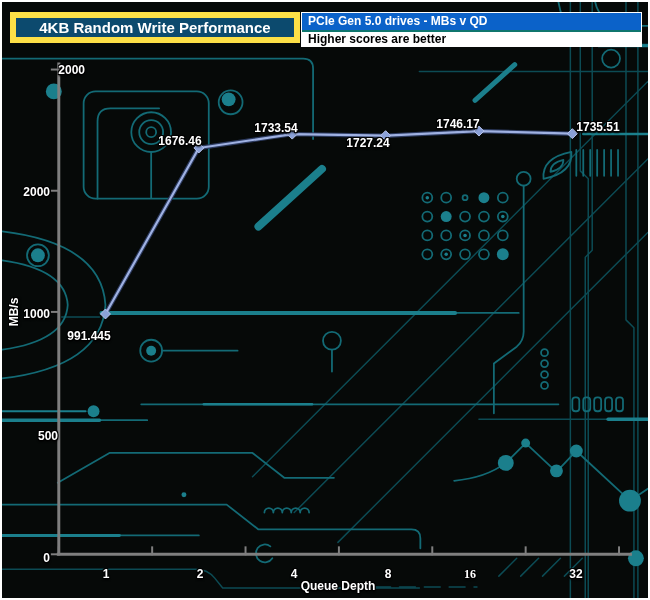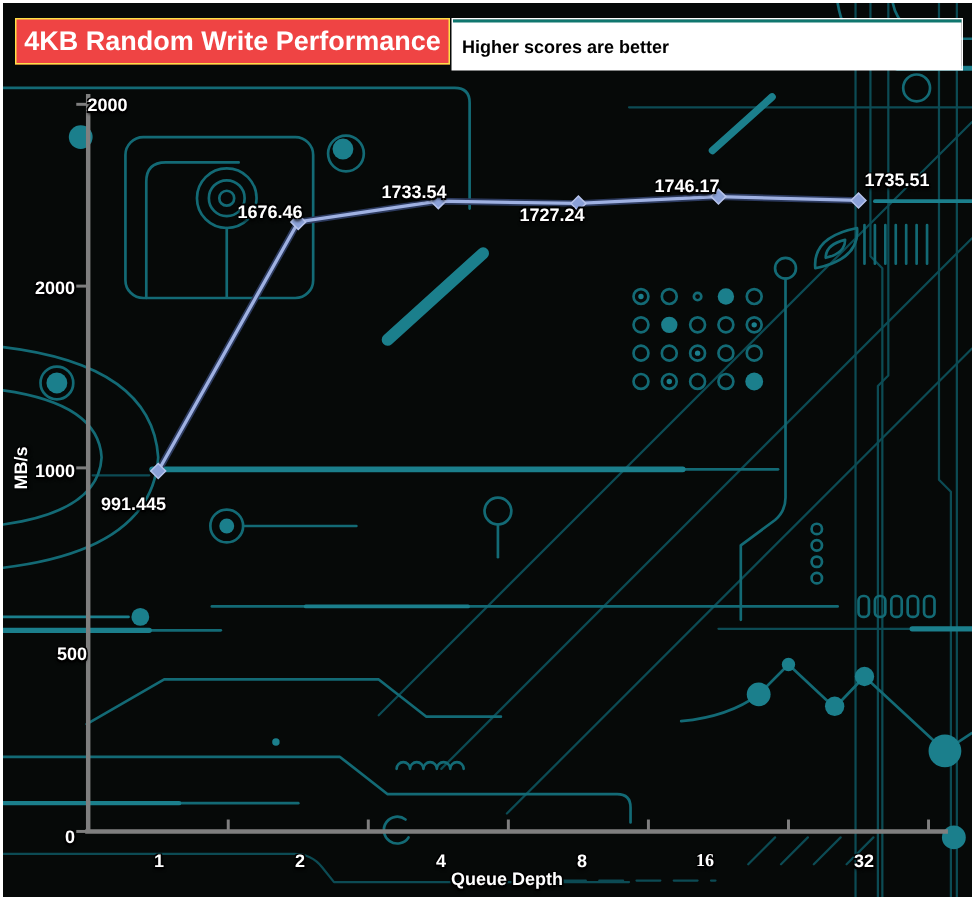--- a/index.html
+++ b/index.html
@@ -1,22 +1,22 @@
 <!DOCTYPE html>
 <html><head>
 <meta charset="utf-8">
 <style>
   *{margin:0;padding:0;box-sizing:border-box}
   html,body{background:#1a1a1a}
   .frame{position:relative;width:650px;height:600px;background:#060908;border:2px solid #ffffff;
          overflow:hidden;font-family:"Liberation Sans",sans-serif}
   svg.layer{position:absolute;left:0;top:0;width:646px;height:596px;display:block}
-  .hdr-title{position:absolute;left:8px;top:10px;width:290px;height:31px;background:#ef4444;
-             color:#fff;font-size:18px;font-weight:bold;display:flex;align-items:center;
-             justify-content:center;border:1px solid #fde047;white-space:nowrap}
+  .hdr-title{position:absolute;left:8px;top:10px;width:290px;height:31px;background:#0c4a6e;
+             color:#fff;font-size:15px;font-weight:bold;display:flex;align-items:center;
+             justify-content:center;border:6px solid #fde047;white-space:nowrap}
   .legend{position:absolute;left:299px;top:10px;width:341px;height:35px;border:1px solid #fff;
           display:flex;flex-direction:column}
   .legend-row1{flex:1.15;background:#0b62c9;color:#fff;font-size:12px;font-weight:bold;
                display:flex;align-items:center;padding-left:6px;white-space:nowrap}
   .legend-row2{flex:1;background:#ffffff;color:#000;font-size:12px;font-weight:bold;
                display:flex;align-items:center;padding-left:6px;border-top:2px solid #0f766e;white-space:nowrap}
   .lbl{position:absolute;color:#fff;font-weight:bold;font-size:12px;white-space:nowrap;
        transform:translate(-50%,-50%);
        text-shadow:1px 1px 0 #000,-1px 1px 0 #000,1px -1px 0 #000,-1px -1px 0 #000,0 2px 2px #000}
   .axis-title-y{left:12px;top:310px;transform:translate(-50%,-50%) rotate(-90deg)}
@@ -164,20 +164,21 @@
       <path d="M104,309.08742 L109,314.08742 L104,319.08742 L99,314.08742 Z" fill="#8ba1d8" stroke="#b7c4ec" stroke-width="1"></path>
       <path d="M198,141.94376 L203,146.94376 L198,151.94376 L193,146.94376 Z" fill="#8ba1d8" stroke="#b7c4ec" stroke-width="1"></path>
       <path d="M292,128.01624000000004 L297,133.01624000000004 L292,138.01624000000004 L287,133.01624000000004 Z" fill="#8ba1d8" stroke="#b7c4ec" stroke-width="1"></path>
       <path d="M386,129.55343999999997 L391,134.55343999999997 L386,139.55343999999997 L381,134.55343999999997 Z" fill="#8ba1d8" stroke="#b7c4ec" stroke-width="1"></path>
       <path d="M480,124.93452000000002 L485,129.93452000000002 L480,134.93452000000002 L475,129.93452000000002 Z" fill="#8ba1d8" stroke="#b7c4ec" stroke-width="1"></path>
       <path d="M574,127.53556000000003 L579,132.53556000000003 L574,137.53556000000003 L569,132.53556000000003 Z" fill="#8ba1d8" stroke="#b7c4ec" stroke-width="1"></path>
     </svg>
 
   <div class="hdr-title">4KB Random Write Performance</div>
   <div class="legend">
+    <div class="legend-row1">PCIe Gen 5.0 drives - MBs v QD</div>
     <div class="legend-row2">Higher scores are better</div>
   </div>
 
   <div class="lbl axis-title-y">MB/s</div>
   <div class="lbl axis-title-x">Queue Depth</div>
 <div class="lbl" style="left: 48px; top: 556px; transform: translate(-100%, -50%);">0</div>
     <div class="lbl" style="left: 56px; top: 434px; transform: translate(-100%, -50%); text-align: center;">500</div>
     <div class="lbl" style="left: 48px; top: 312px; transform: translate(-100%, -50%);">1000</div>
     <div class="lbl" style="left: 48px; top: 190px; transform: translate(-100%, -50%);">2000</div>
     <div class="lbl" style="left: 48px; top: 68px; transform: translate(-100%, -50%); margin-left: 35px;">2000</div>
@@ -185,14 +186,14 @@
     <div class="lbl" style="left: 198px; top: 572px;">2</div>
     <div class="lbl" style="left: 292px; top: 572px;">4</div>
     <div class="lbl" style="left: 386px; top: 572px;">8</div>
     <div class="lbl" style="left: 468px; top: 572px; font-family: Liberation Serif, serif;">16</div>
     <div class="lbl" style="left: 574px; top: 572px;">32</div>
     <div class="lbl" style="left: 87px; top: 334px; text-align: center;">991.445</div>
     <div class="lbl" style="left: 178px; top: 138.944px;">1676.46</div>
     <div class="lbl" style="left: 274px; top: 126.016px;">1733.54</div>
     <div class="lbl" style="left: 366px; top: 141px;">1727.24</div>
     <div class="lbl" style="left: 456px; top: 121.935px;">1746.17</div>
-    <div class="lbl" style="left: 596px; top: 118px;">1735.51</div>
+    <div class="lbl" style="left: 596px; top: 125px;">1735.51</div>
   </div>
 
 </body></html>

